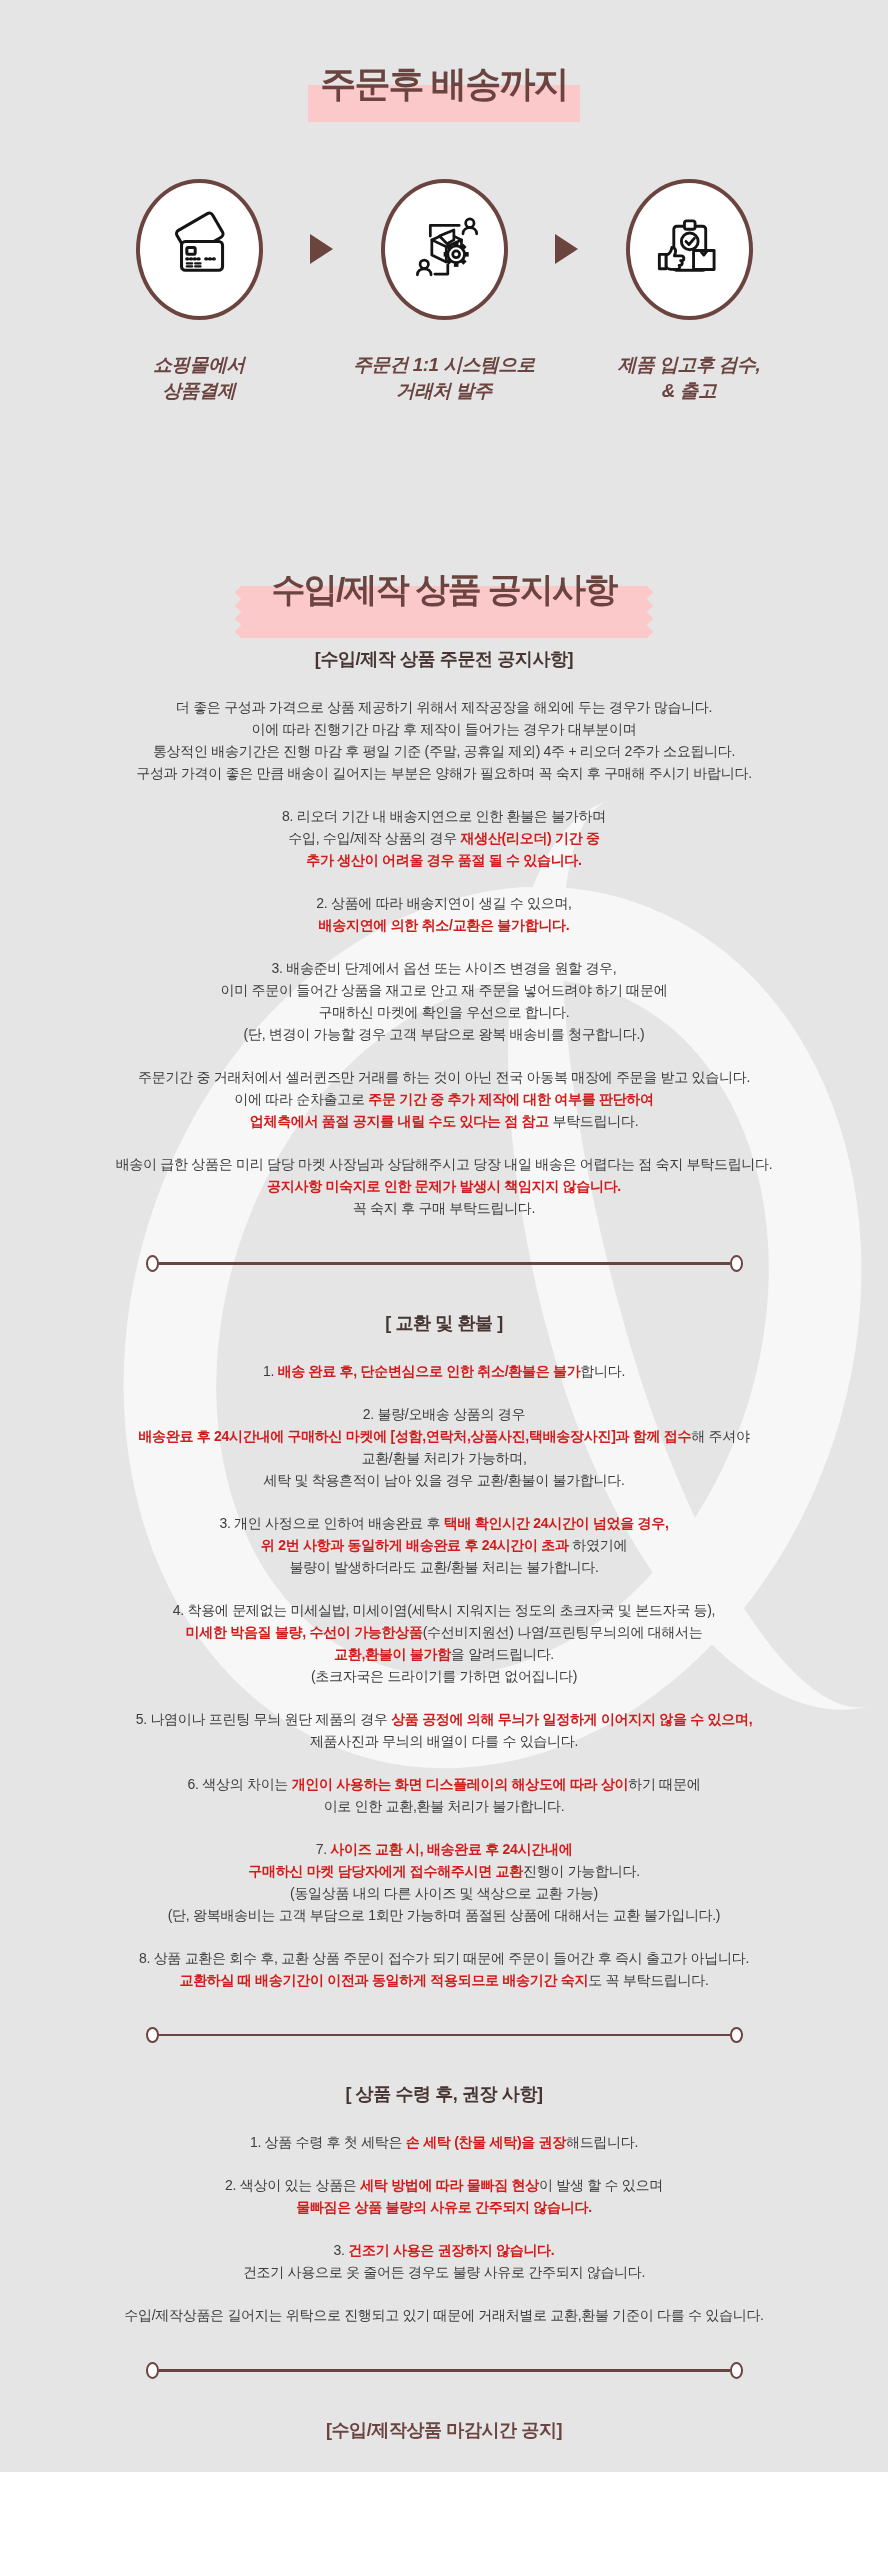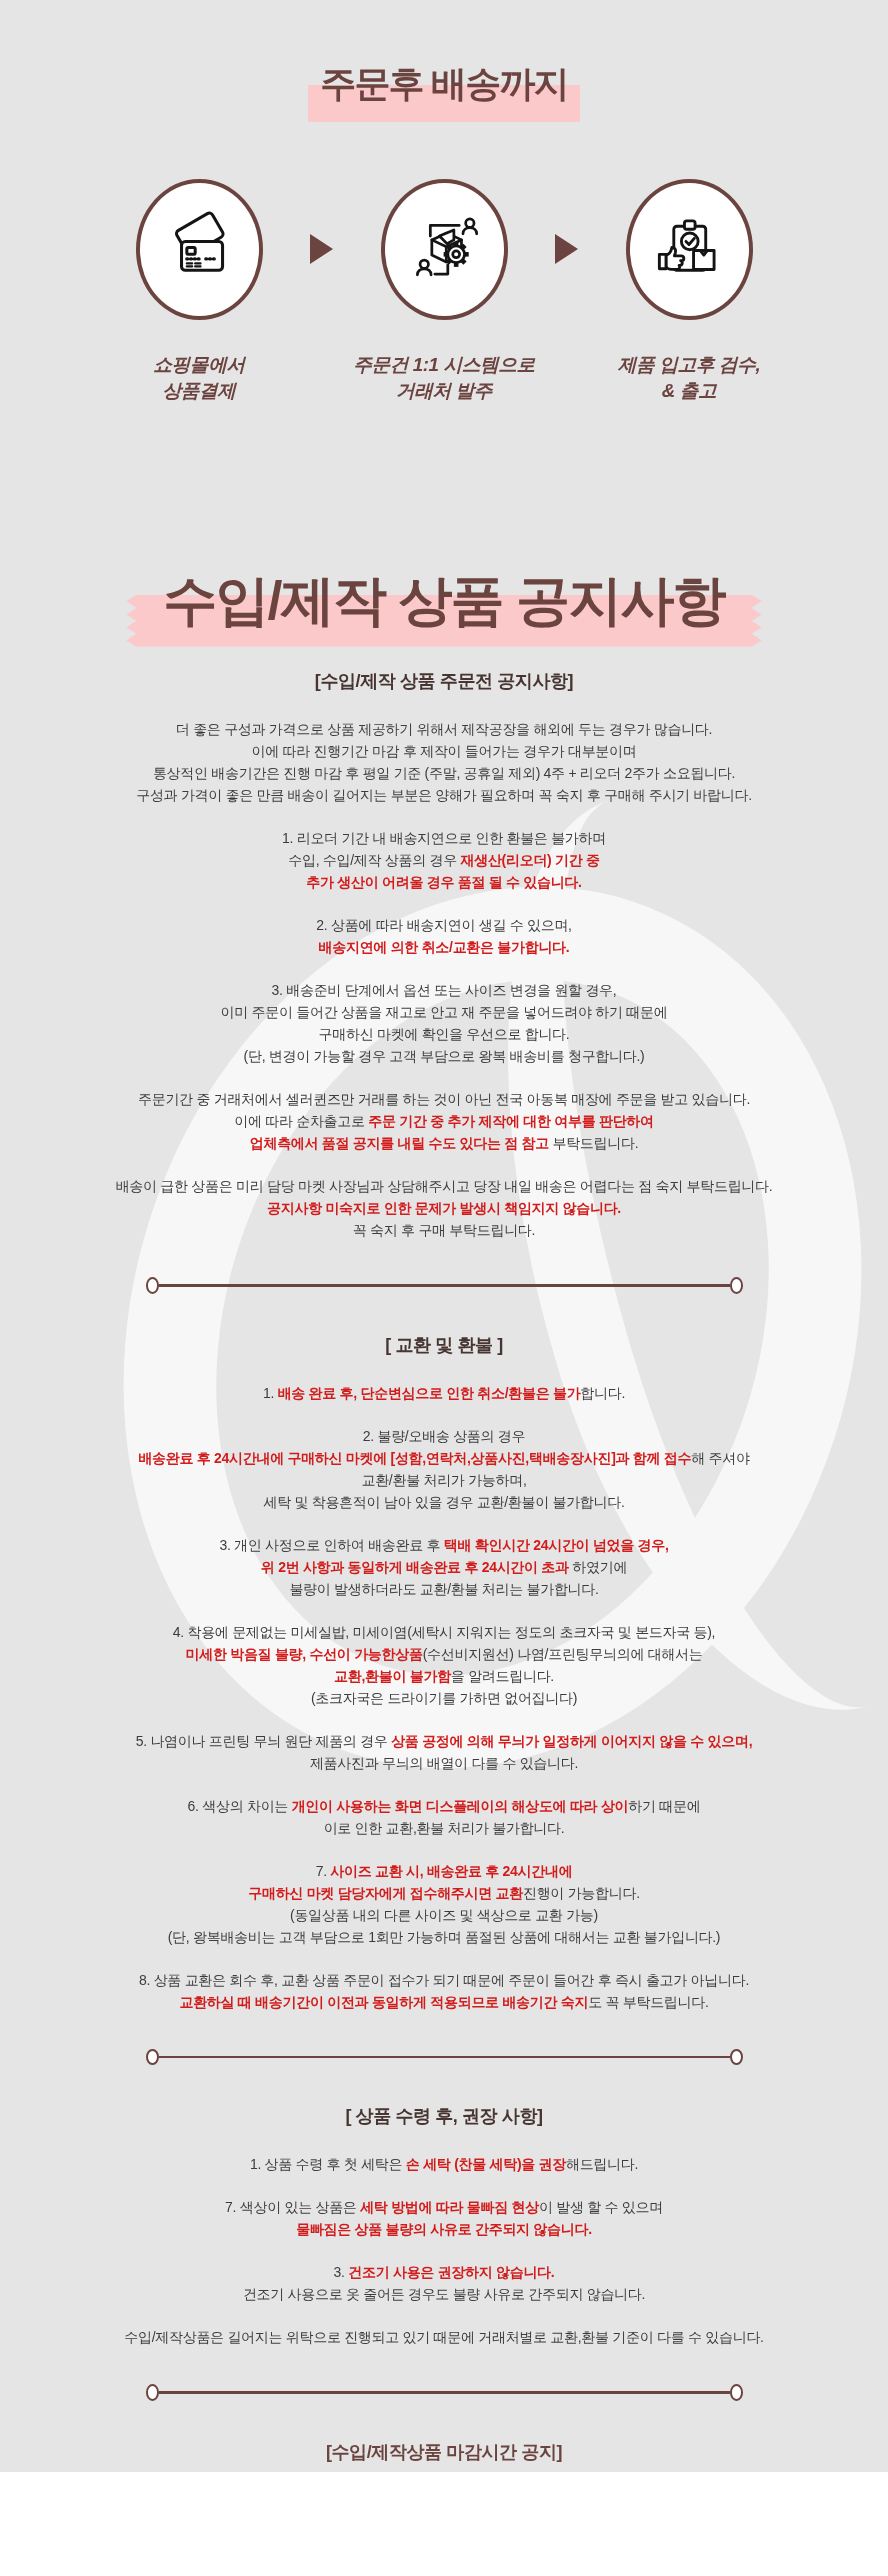--- a/index.html
+++ b/index.html
@@ -29,21 +29,21 @@
   .banner .txt{
     position:relative;z-index:1;display:inline-block;
     font-weight:700;color:var(--brown);letter-spacing:-1.8px;line-height:1.1;
   }
   .banner1 .txt{font-size:36px;}
   .banner1::after{
     content:"";position:absolute;left:-12.4px;right:-12.4px;top:52%;height:37px;
     background:var(--pink);z-index:0;
   }
   .banner2-wrap{margin-top:103px;}
-  .banner2 .txt{font-size:54px;}
+  .banner2 .txt{font-size:34px;}
   .banner2::after{
     content:"";position:absolute;left:-37px;right:-37px;top:40%;height:52px;
     background:var(--pink);z-index:0;
     clip-path:polygon(1.6% 0%,0% 12%,1.6% 25%,0% 38%,1.6% 50%,0% 63%,1.6% 75%,0% 88%,1.6% 100%,98.4% 100%,100% 88%,98.4% 75%,100% 63%,98.4% 50%,100% 38%,98.4% 25%,100% 12%,98.4% 0%);
   }
 
   
   .process{margin-top:75px;display:flex;justify-content:center;align-items:flex-start;}
   .step{width:222px;font-style:italic;}
   .step-circle{
@@ -181,21 +181,21 @@
     <div class="sec">
       <div class="sec-heading">[수입/제작 상품 주문전 공지사항]</div>
       <div class="blocks">
           <div class="block">
             <div class="ln"><span>더 좋은 구성과 가격으로 상품 제공하기 위해서 제작공장을 해외에 두는 경우가 많습니다.</span></div>
             <div class="ln"><span>이에 따라 진행기간 마감 후 제작이 들어가는 경우가 대부분이며</span></div>
             <div class="ln"><span>통상적인 배송기간은 진행 마감 후 평일 기준 (주말, 공휴일 제외) 4주 + 리오더 2주가 소요됩니다.</span></div>
             <div class="ln"><span>구성과 가격이 좋은 만큼 배송이 길어지는 부분은 양해가 필요하며 꼭 숙지 후 구매해 주시기 바랍니다.</span></div>
           </div>
           <div class="block">
-            <div class="ln"><span>1. 리오더 기간 내 배송지연으로 인한 환불은 불가하며</span></div>
+            <div class="ln"><span>8. 리오더 기간 내 배송지연으로 인한 환불은 불가하며</span></div>
             <div class="ln"><span>수입, 수입/제작 상품의 경우 </span><span class="red">재생산(리오더) 기간 중</span></div>
             <div class="ln"><span class="red">추가 생산이 어려울 경우 품절 될 수 있습니다.</span></div>
           </div>
           <div class="block">
             <div class="ln"><span>2. 상품에 따라 배송지연이 생길 수 있으며,</span></div>
             <div class="ln"><span class="red">배송지연에 의한 취소/교환은 불가합니다.</span></div>
           </div>
           <div class="block">
             <div class="ln"><span>3. 배송준비 단계에서 옵션 또는 사이즈 변경을 원할 경우,</span></div>
             <div class="ln"><span>이미 주문이 들어간 상품을 재고로 안고 재 주문을 넣어드려야 하기 때문에</span></div>
@@ -271,21 +271,21 @@
       <span class="ring"></span>
     </div>
 
     <div class="sec">
       <div class="sec-heading">[ 상품 수령 후, 권장 사항]</div>
       <div class="blocks">
           <div class="block">
             <div class="ln"><span>1. 상품 수령 후 첫 세탁은 </span><span class="red">손 세탁 (찬물 세탁)을 권장</span><span>해드립니다.</span></div>
           </div>
           <div class="block">
-            <div class="ln"><span>7. 색상이 있는 상품은 </span><span class="red">세탁 방법에 따라 물빠짐 현상</span><span>이 발생 할 수 있으며</span></div>
+            <div class="ln"><span>2. 색상이 있는 상품은 </span><span class="red">세탁 방법에 따라 물빠짐 현상</span><span>이 발생 할 수 있으며</span></div>
             <div class="ln"><span class="red">물빠짐은 상품 불량의 사유로 간주되지 않습니다.</span></div>
           </div>
           <div class="block">
             <div class="ln"><span>3. </span><span class="red">건조기 사용은 권장하지 않습니다.</span></div>
             <div class="ln"><span>건조기 사용으로 옷 줄어든 경우도 불량 사유로 간주되지 않습니다.</span></div>
           </div>
           <div class="block">
             <div class="ln"><span>수입/제작상품은 길어지는 위탁으로 진행되고 있기 때문에 거래처별로 교환,환불 기준이 다를 수 있습니다.</span></div>
           </div>
         </div>

